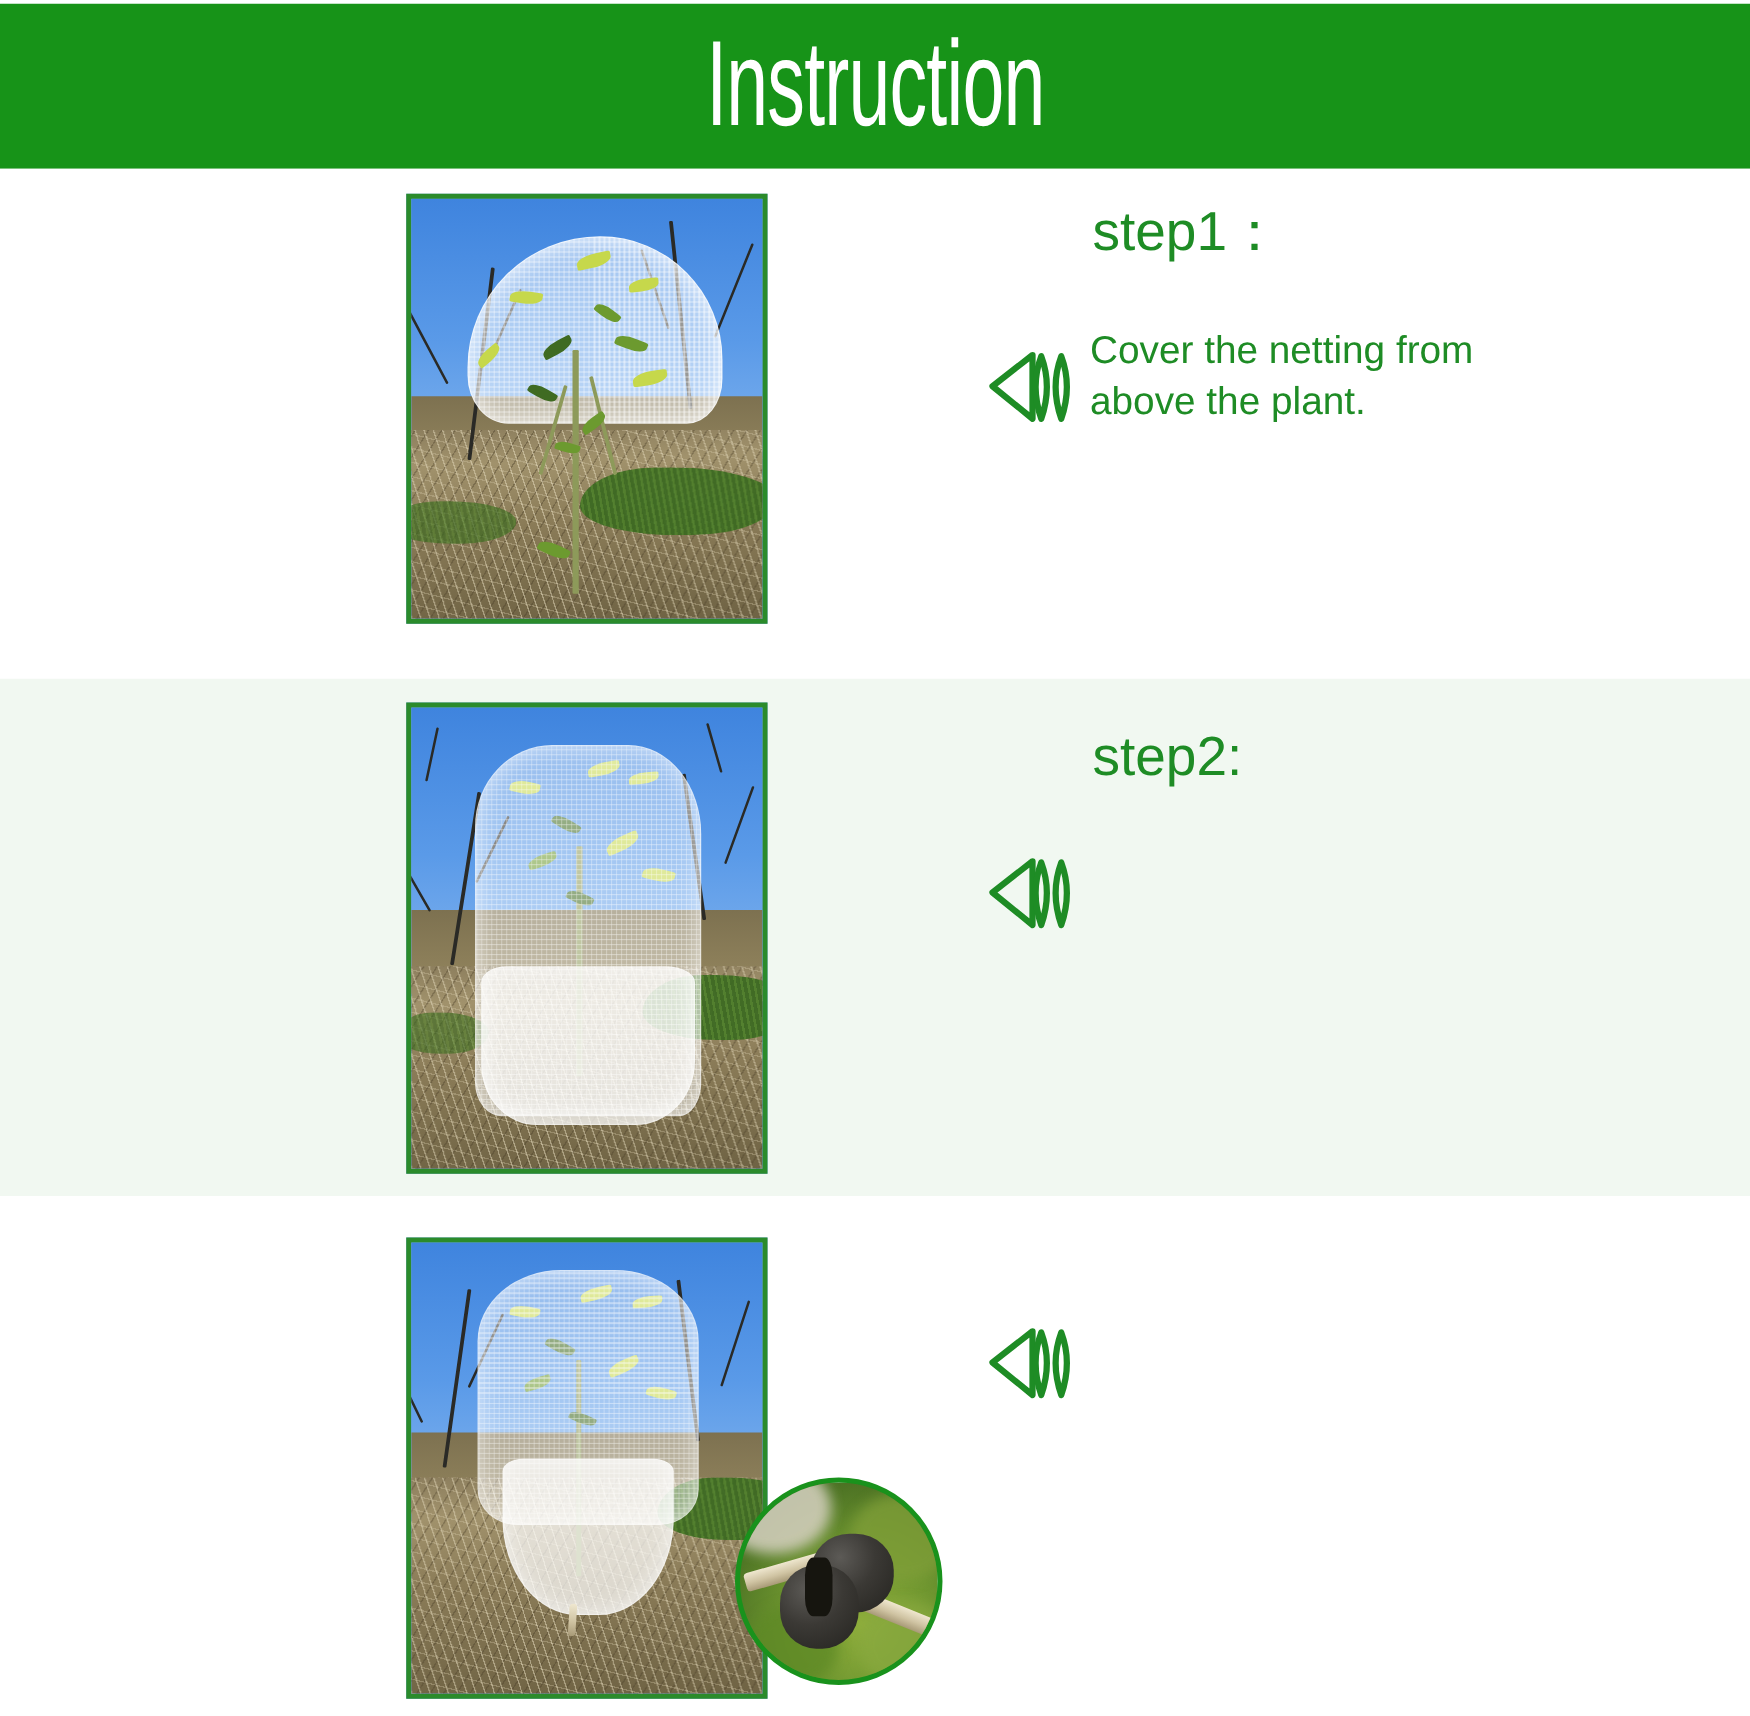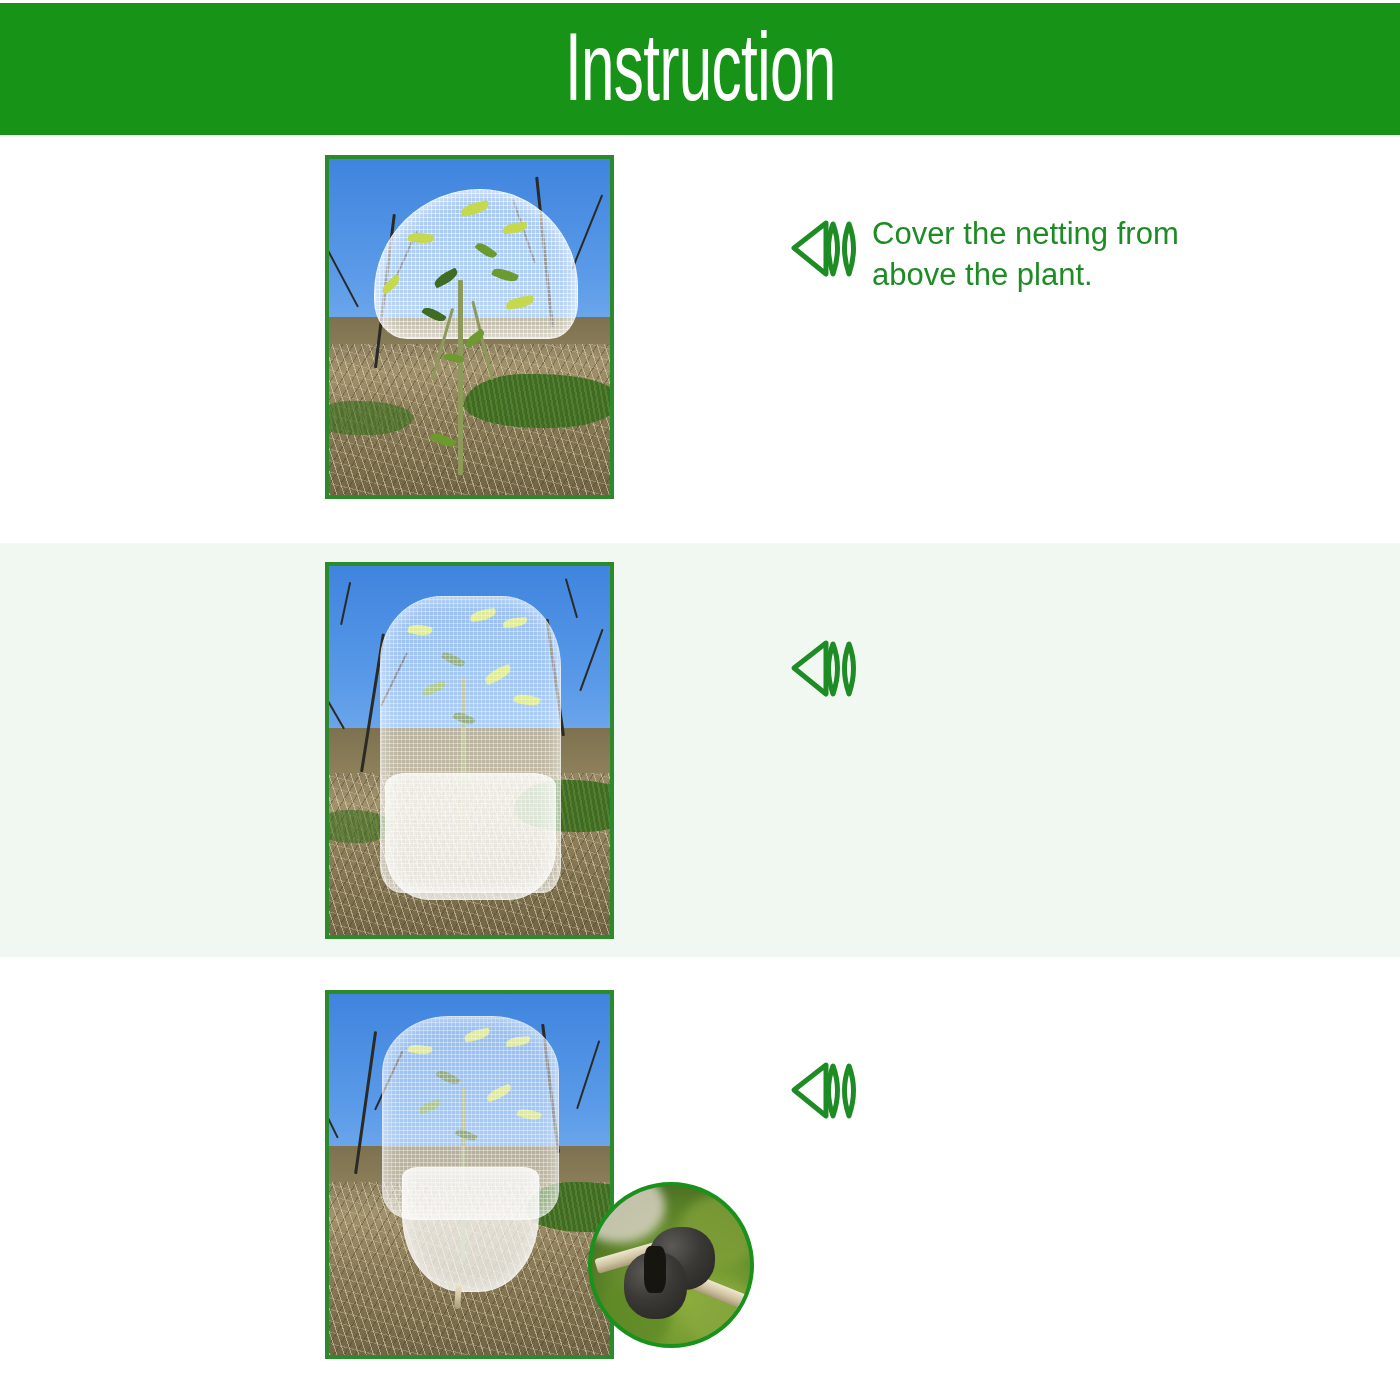--- a/index.html
+++ b/index.html
@@ -178,21 +178,21 @@
   .step-heading {
     font-size: 44px;
     line-height: 1.05;
     font-weight: 400;
     color: #1e8c25;
     margin: 0 0 6px 88px;
     white-space: nowrap;
   }
   .step-body-row {
     display: flex;
-    align-items: flex-start;
+    align-items: flex-end;
     margin-top: 48px;
   }
   .arrow-icon {
     flex: 0 0 auto;
     width: 78px;
     height: 64px;
     margin-top: 6px;
     margin-right: 8px;
   }
   .step-desc {
@@ -241,20 +241,21 @@
     <div class="leaf pale" style="left:63%;top:41%;width:28px;height:11px;transform:rotate(-8deg);"></div>
     <div class="leaf dark" style="left:33%;top:45%;width:24px;height:9px;transform:rotate(30deg);"></div>
     <div class="leaf" style="left:48%;top:52%;width:22px;height:9px;transform:rotate(-34deg);"></div>
     <div class="leaf" style="left:41%;top:58%;width:20px;height:8px;transform:rotate(18deg);"></div>
     <div class="leaf pale" style="left:18%;top:36%;width:22px;height:9px;transform:rotate(-40deg);"></div>
     <div class="leaf" style="left:36%;top:82%;width:26px;height:10px;transform:rotate(26deg);"></div>
   </div>
 </div>
 
 <div class="step-text" id="text-1">
+  <div class="step-heading">step1：</div>
   <div class="step-body-row">
     <span class="arrow-icon">
       <svg viewBox="0 0 78 64" width="78" height="64" aria-hidden="true">
         <path d="M40 6 L8 31 L40 57 Z" fill="none" stroke="#1e8c25" stroke-width="5" stroke-linejoin="round" stroke-linecap="round"></path>
         <path d="M47 7 Q38 31 47 57 Q56 31 47 7 Z" fill="none" stroke="#1e8c25" stroke-width="5" stroke-linejoin="round"></path>
         <path d="M63 7 Q54 31 63 57 Q72 31 63 7 Z" fill="none" stroke="#1e8c25" stroke-width="5" stroke-linejoin="round"></path>
       </svg>
     </span>
     <p class="step-desc">Cover the netting from above the plant.</p>
   </div>
@@ -287,20 +288,21 @@
     <div class="leaf" style="left:33%;top:32%;width:24px;height:9px;transform:rotate(-18deg);"></div>
     <div class="leaf pale" style="left:66%;top:35%;width:26px;height:10px;transform:rotate(14deg);"></div>
     <div class="leaf dark" style="left:44%;top:40%;width:22px;height:9px;transform:rotate(26deg);"></div>
 
     <div class="mesh" style="left:18%;top:8%;width:64%;height:80%;border-radius:34% 32% 10% 12% / 22% 24% 9% 9%;opacity:.86;"></div>
     <div class="mesh" style="left:20%;top:56%;width:60%;height:34%;border-radius:12% 14% 28% 26% / 10% 10% 40% 38%;opacity:.92;background:rgba(255,255,255,.72);"></div>
   </div>
 </div>
 
 <div class="step-text" id="text-2">
+  <div class="step-heading">step2:</div>
   <div class="step-body-row">
     <span class="arrow-icon">
       <svg viewBox="0 0 78 64" width="78" height="64" aria-hidden="true">
         <path d="M40 6 L8 31 L40 57 Z" fill="none" stroke="#1e8c25" stroke-width="5" stroke-linejoin="round" stroke-linecap="round"></path>
         <path d="M47 7 Q38 31 47 57 Q56 31 47 7 Z" fill="none" stroke="#1e8c25" stroke-width="5" stroke-linejoin="round"></path>
         <path d="M63 7 Q54 31 63 57 Q72 31 63 7 Z" fill="none" stroke="#1e8c25" stroke-width="5" stroke-linejoin="round"></path>
       </svg>
     </span>
   </div>
 </div>

